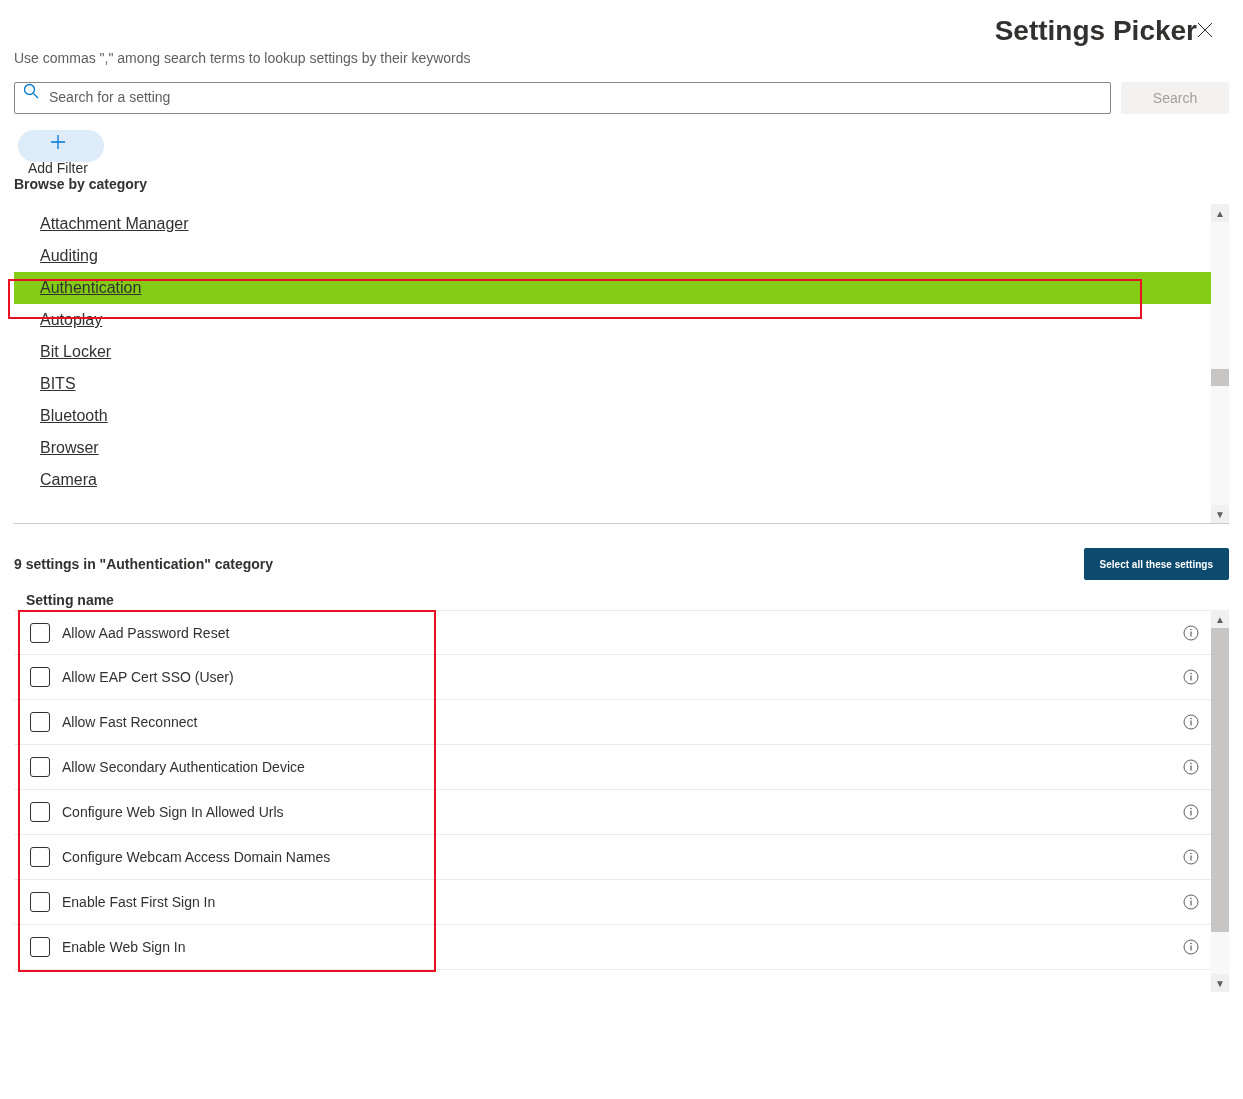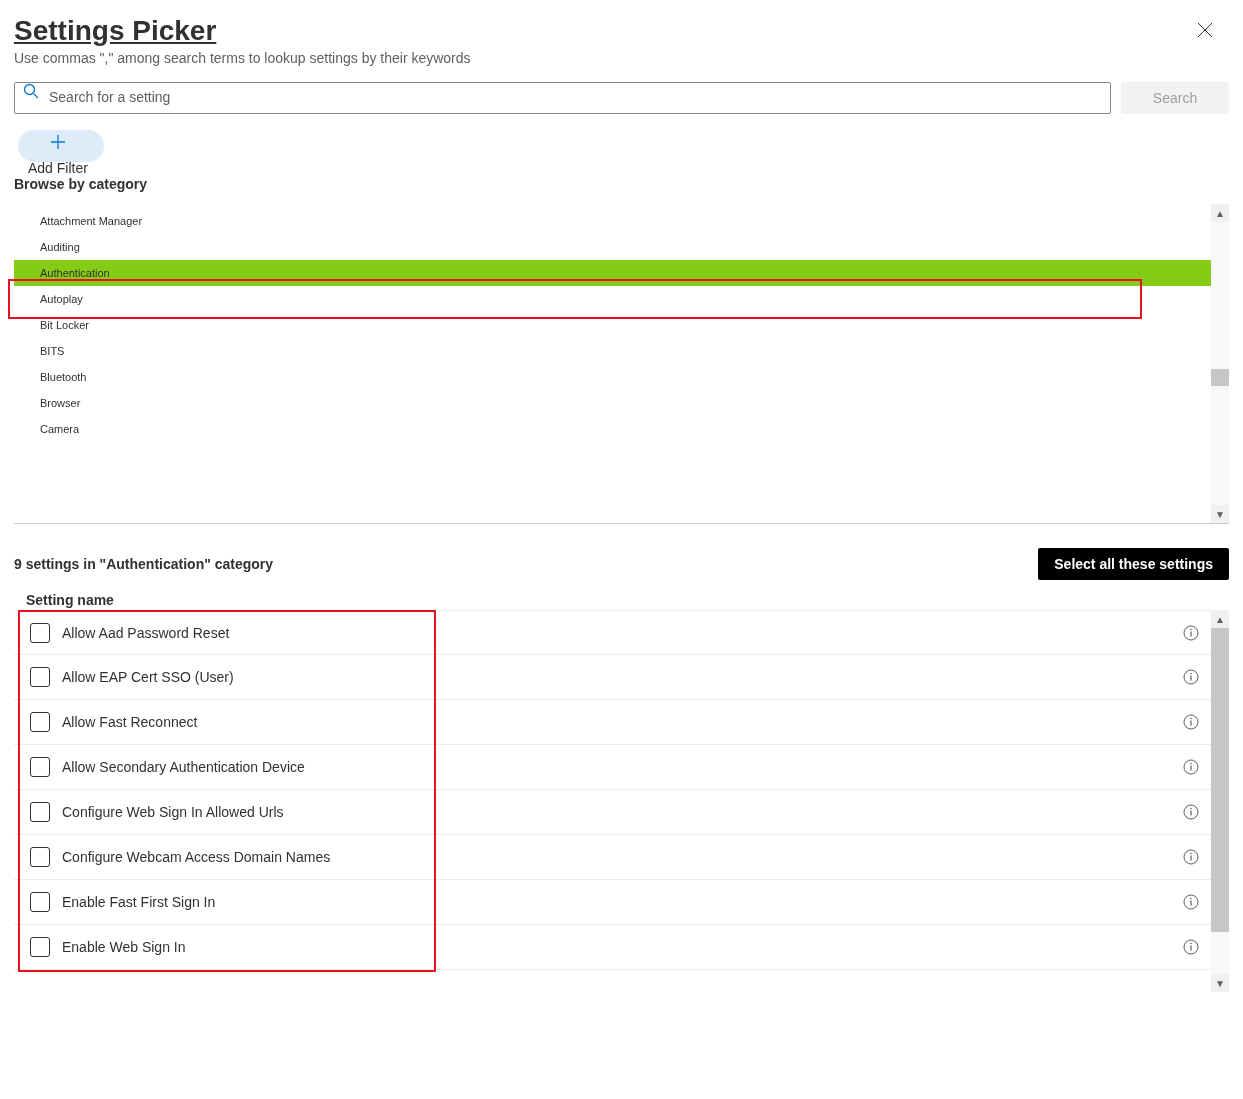--- a/index.html
+++ b/index.html
@@ -7,23 +7,22 @@
     margin: 0;
     padding: 14px 14px 0 14px;
     font-family: "Segoe UI", -apple-system, sans-serif;
     font-size: 14px;
     color: #323130;
     background: #fff;
     width: 1243px;
   }
   .header-row {
     display: flex;
-    justify-content: space-between;
+    justify-content: flex-end;
     align-items: flex-start;
-    text-decoration: underline;
   }
   h1 {
     font-size: 28px;
     font-weight: 600;
     margin: 0 0 2px 0;
     line-height: 34px;
   }
   .close-icon {
     width: 16px; height: 16px;
     margin-top: 8px;
@@ -96,23 +95,24 @@
     margin-bottom: 24px;
   }
   .category-list {
     position: absolute;
     left: 0; right: 18px; top: 0; bottom: 0;
     overflow: hidden;
     padding-top: 4px;
   }
   .category-item {
     padding: 7px 0 7px 26px;
-    font-size: 11px;
+    font-size: 16px;
     color: #323130;
     cursor: pointer;
+    text-decoration: underline;
   }
   .category-item.selected {
     background: #84cc16;
   }
   .cat-scrollbar {
     position: absolute;
     right: 0; top: 0; bottom: 0;
     width: 18px;
     background: #f8f8f8;
     border-left: 0;
@@ -144,25 +144,25 @@
     display: flex;
     justify-content: space-between;
     align-items: center;
     margin-bottom: 12px;
   }
   .results-count {
     font-weight: 600;
     font-size: 14px;
   }
   .select-all-btn {
-    background: #000000;
+    background: #0c4a6e;
     color: #fff;
     border: none;
     font-weight: 600;
-    font-size: 14px;
+    font-size: 10px;
     padding: 8px 16px;
     height: 32px;
     border-radius: 2px;
     cursor: pointer;
   }
   .setting-name-header {
     font-weight: 600;
     font-size: 14px;
     padding-left: 12px;
     margin-bottom: 2px;

